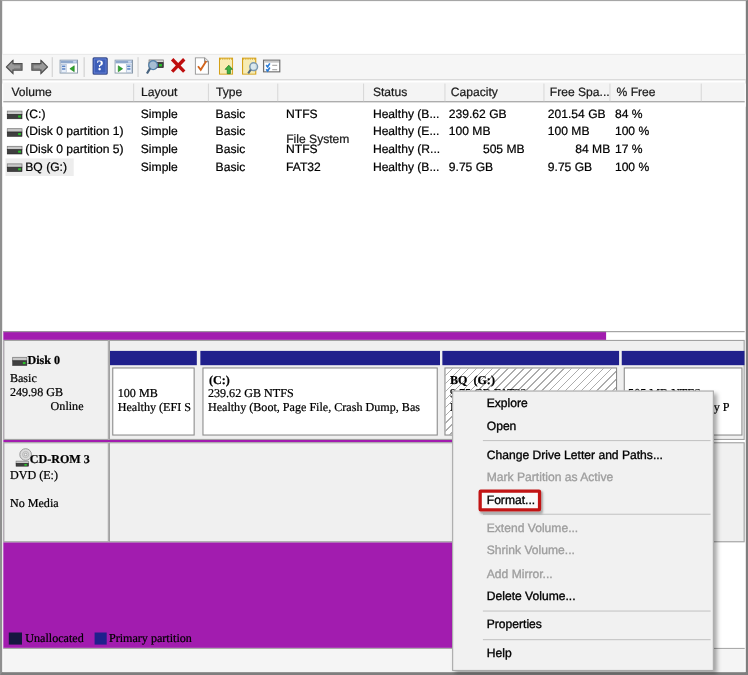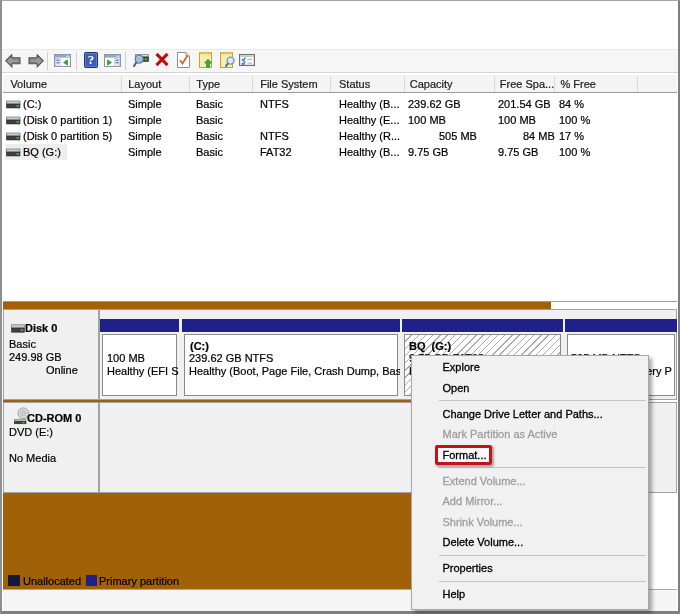--- a/index.html
+++ b/index.html
@@ -20,21 +20,21 @@
 .ticon { position:absolute; top:4px; }
 
 #listpane { position:absolute; left:1px; top:73px; width:674px; height:227px; background:#fff; }
 #lheader { position:absolute; left:0; top:1px; width:674px; height:18px; background:#F4F4F4; border-bottom:1px solid #9C9C9C; }
 .hsep { position:absolute; top:1px; width:1px; height:16px; background:#D9D9D9; }
 .hcell { position:absolute; top:3px; font-size:11px; color:#1a1a1a; white-space:nowrap; }
 .lrow { position:absolute; width:674px; height:16px; }
 .lcell { position:absolute; top:2px; font-size:11px; white-space:nowrap; }
 .volicon { position:absolute; left:3px; top:4px; }
 
-#bottompane { position:absolute; left:1px; top:300px; width:548px; height:289px; background:#a16207; }
+#bottompane { position:absolute; left:1px; top:300px; width:548px; height:289px; background:#a21caf;font-family:Liberation Serif, serif; }
 #bp-topline { position:absolute; left:0; top:0; width:674px; height:1px; background:#9C9C9C; }
 .dcell { position:absolute; border:1px solid #A2A2A2; background:#F0F0F0; }
 .dlabel { font-size:11px; }
 .part { position:absolute; overflow:hidden; }
 .pbar { position:absolute; left:0; top:1px; height:13px; width:100%; background:#20208C; }
 .pbody { position:absolute; top:16px; background:#fff; border:1px solid #8A8A8A; }
 .ptext { position:absolute; font-size:11px; white-space:nowrap; }
 .hatch { background-image:repeating-linear-gradient(135deg, #fff 0 4.1px, #ADADAD 4.1px 5.1px); }
 
 #legend { position:absolute; left:0; top:272px; width:674px; height:15px; }
@@ -131,21 +131,21 @@
       <line x1="8.5" y1="5.4" x2="13" y2="5.4" stroke="#B0B0B0" stroke-width="1.1"></line>
       <line x1="8.5" y1="9.2" x2="13" y2="9.2" stroke="#B0B0B0" stroke-width="1.1"></line>
     </svg>
   </div>
 
   <div id="listpane">
     <div id="lheader">
       <span class="hcell" style="left:7.4px;">Volume</span>
       <span class="hcell" style="left:125.2px;">Layout</span>
       <span class="hcell" style="left:193.3px;">Type</span>
-      <span class="hcell" style="left:257.2px;">File System</span>
+      <span class="hcell" style="left:257.2px;margin-top:43px;">File System</span>
       <span class="hcell" style="left:336px;">Status</span>
       <span class="hcell" style="left:406.8px;">Capacity</span>
       <span class="hcell" style="left:496.8px;">Free Spa...</span>
       <span class="hcell" style="left:557.5px;">% Free</span>
       <div class="hsep" style="left:118px;"></div>
       <div class="hsep" style="left:185.7px;"></div>
       <div class="hsep" style="left:248.8px;"></div>
       <div class="hsep" style="left:327.2px;"></div>
       <div class="hsep" style="left:400.6px;"></div>
       <div class="hsep" style="left:490.7px;"></div>
@@ -232,21 +232,21 @@
 
     <div class="dcell" style="left:0px; top:101px; width:96px; height:91px;">
       <svg class="abs" style="left:10px; top:2px;" width="16" height="20" viewBox="0 0 16 20">
           <circle cx="9.3" cy="8.2" r="5.3" fill="#DCDCDC" stroke="#979797" stroke-width="0.9"></circle>
           <circle cx="9.3" cy="8.2" r="2.8" fill="none" stroke="#B5B5B5" stroke-width="0.8"></circle>
           <circle cx="9.3" cy="8.2" r="1.2" fill="#F5F5F5" stroke="#979797" stroke-width="0.7"></circle>
           <rect x="0.5" y="14.2" width="11.5" height="2" fill="#C9C9C9" stroke="#777" stroke-width="0.6"></rect>
           <rect x="0.5" y="16.2" width="11.5" height="2.6" fill="#3F3F3F" stroke="#222" stroke-width="0.5"></rect>
           <rect x="8.2" y="16.8" width="2.2" height="1.6" fill="#27C427"></rect>
         </svg>
-      <div class="abs dlabel" style="left:23px; top:8.5px; font-weight:bold;">CD-ROM 0</div>
+      <div class="abs dlabel" style="left:23px; top:8.5px; font-weight:bold;">CD-ROM 3</div>
       <div class="abs dlabel" style="left:5px; top:23px;">DVD (E:)</div>
       <div class="abs dlabel" style="left:5px; top:49px;">No Media</div>
     </div>
     <div class="dcell" style="left:96px; top:101px; width:578px; height:91px;"></div>
 
     <div class="part" style="left:97px; top:17px; width:79px; height:81px;">
       <div class="pbar"></div>
       <div class="pbody" style="left:2px; width:75px; height:62px;"></div>
       <div class="ptext" style="left:7px; top:34px;">100 MB</div>
       <div class="ptext" style="left:7px; top:47px;">Healthy (EFI S</div>
@@ -284,22 +284,22 @@
   <div id="cmenu">
     <div id="fmtbg"></div>
     <div class="mi">Explore</div>
     <div class="mi">Open</div>
     <div class="msep"></div>
     <div class="mi">Change Drive Letter and Paths...</div>
     <div class="mi dis">Mark Partition as Active</div>
     <div class="mi">Format...</div>
     <div class="msep"></div>
     <div class="mi dis">Extend Volume...</div>
+    <div class="mi dis">Shrink Volume...</div>
     <div class="mi dis">Add Mirror...</div>
-    <div class="mi dis">Shrink Volume...</div>
     <div class="mi">Delete Volume...</div>
     <div class="msep"></div>
     <div class="mi">Properties</div>
     <div class="msep"></div>
     <div class="mi">Help</div>
     <div id="redbox"></div>
   </div>
 </div>
 
 </body></html>

